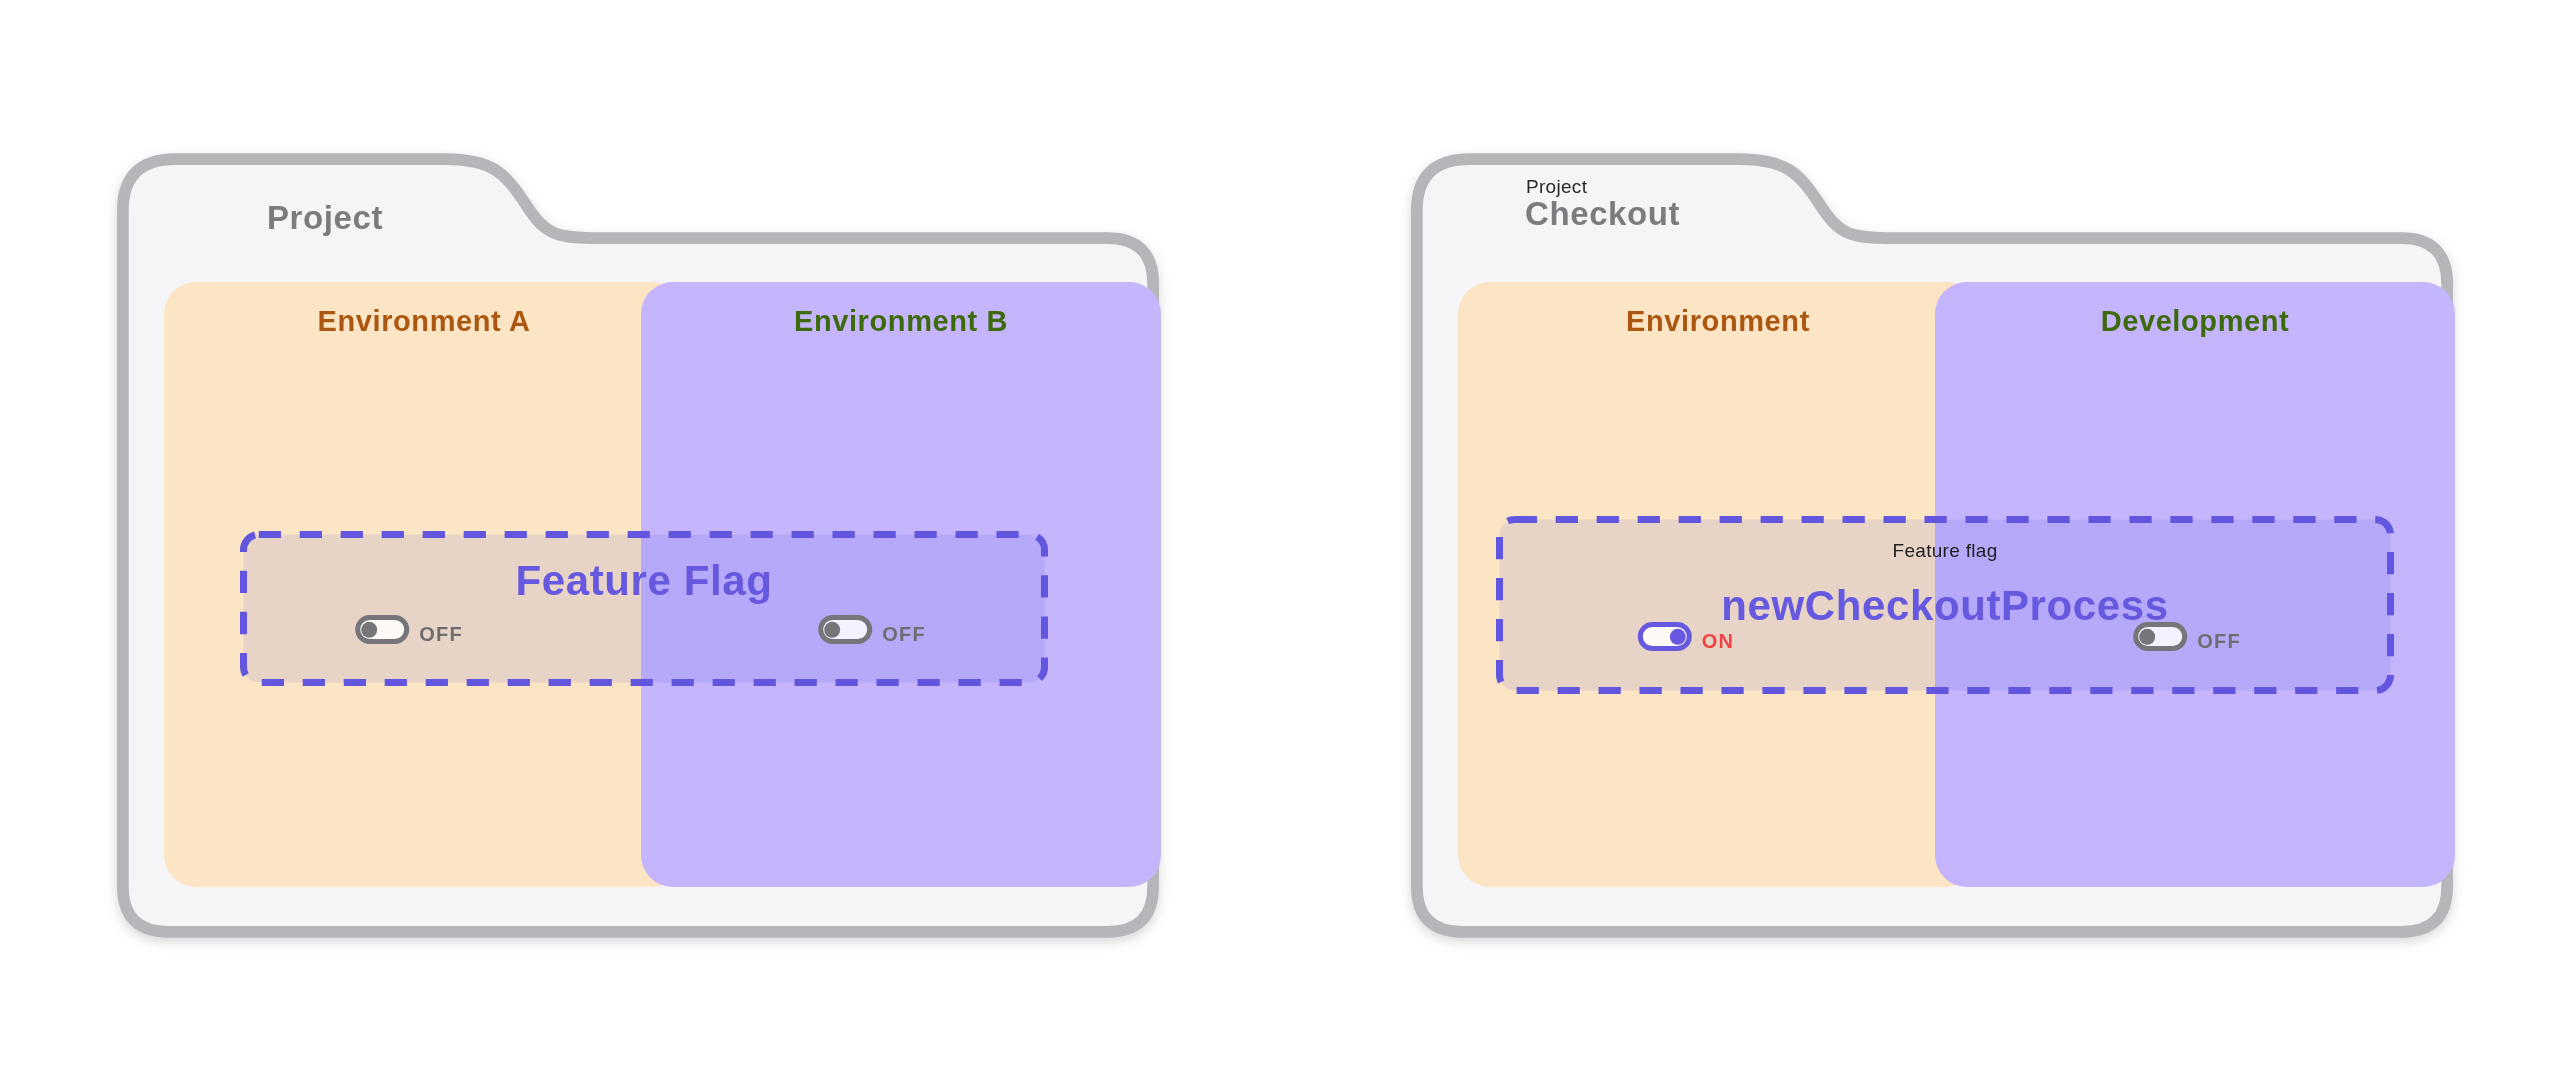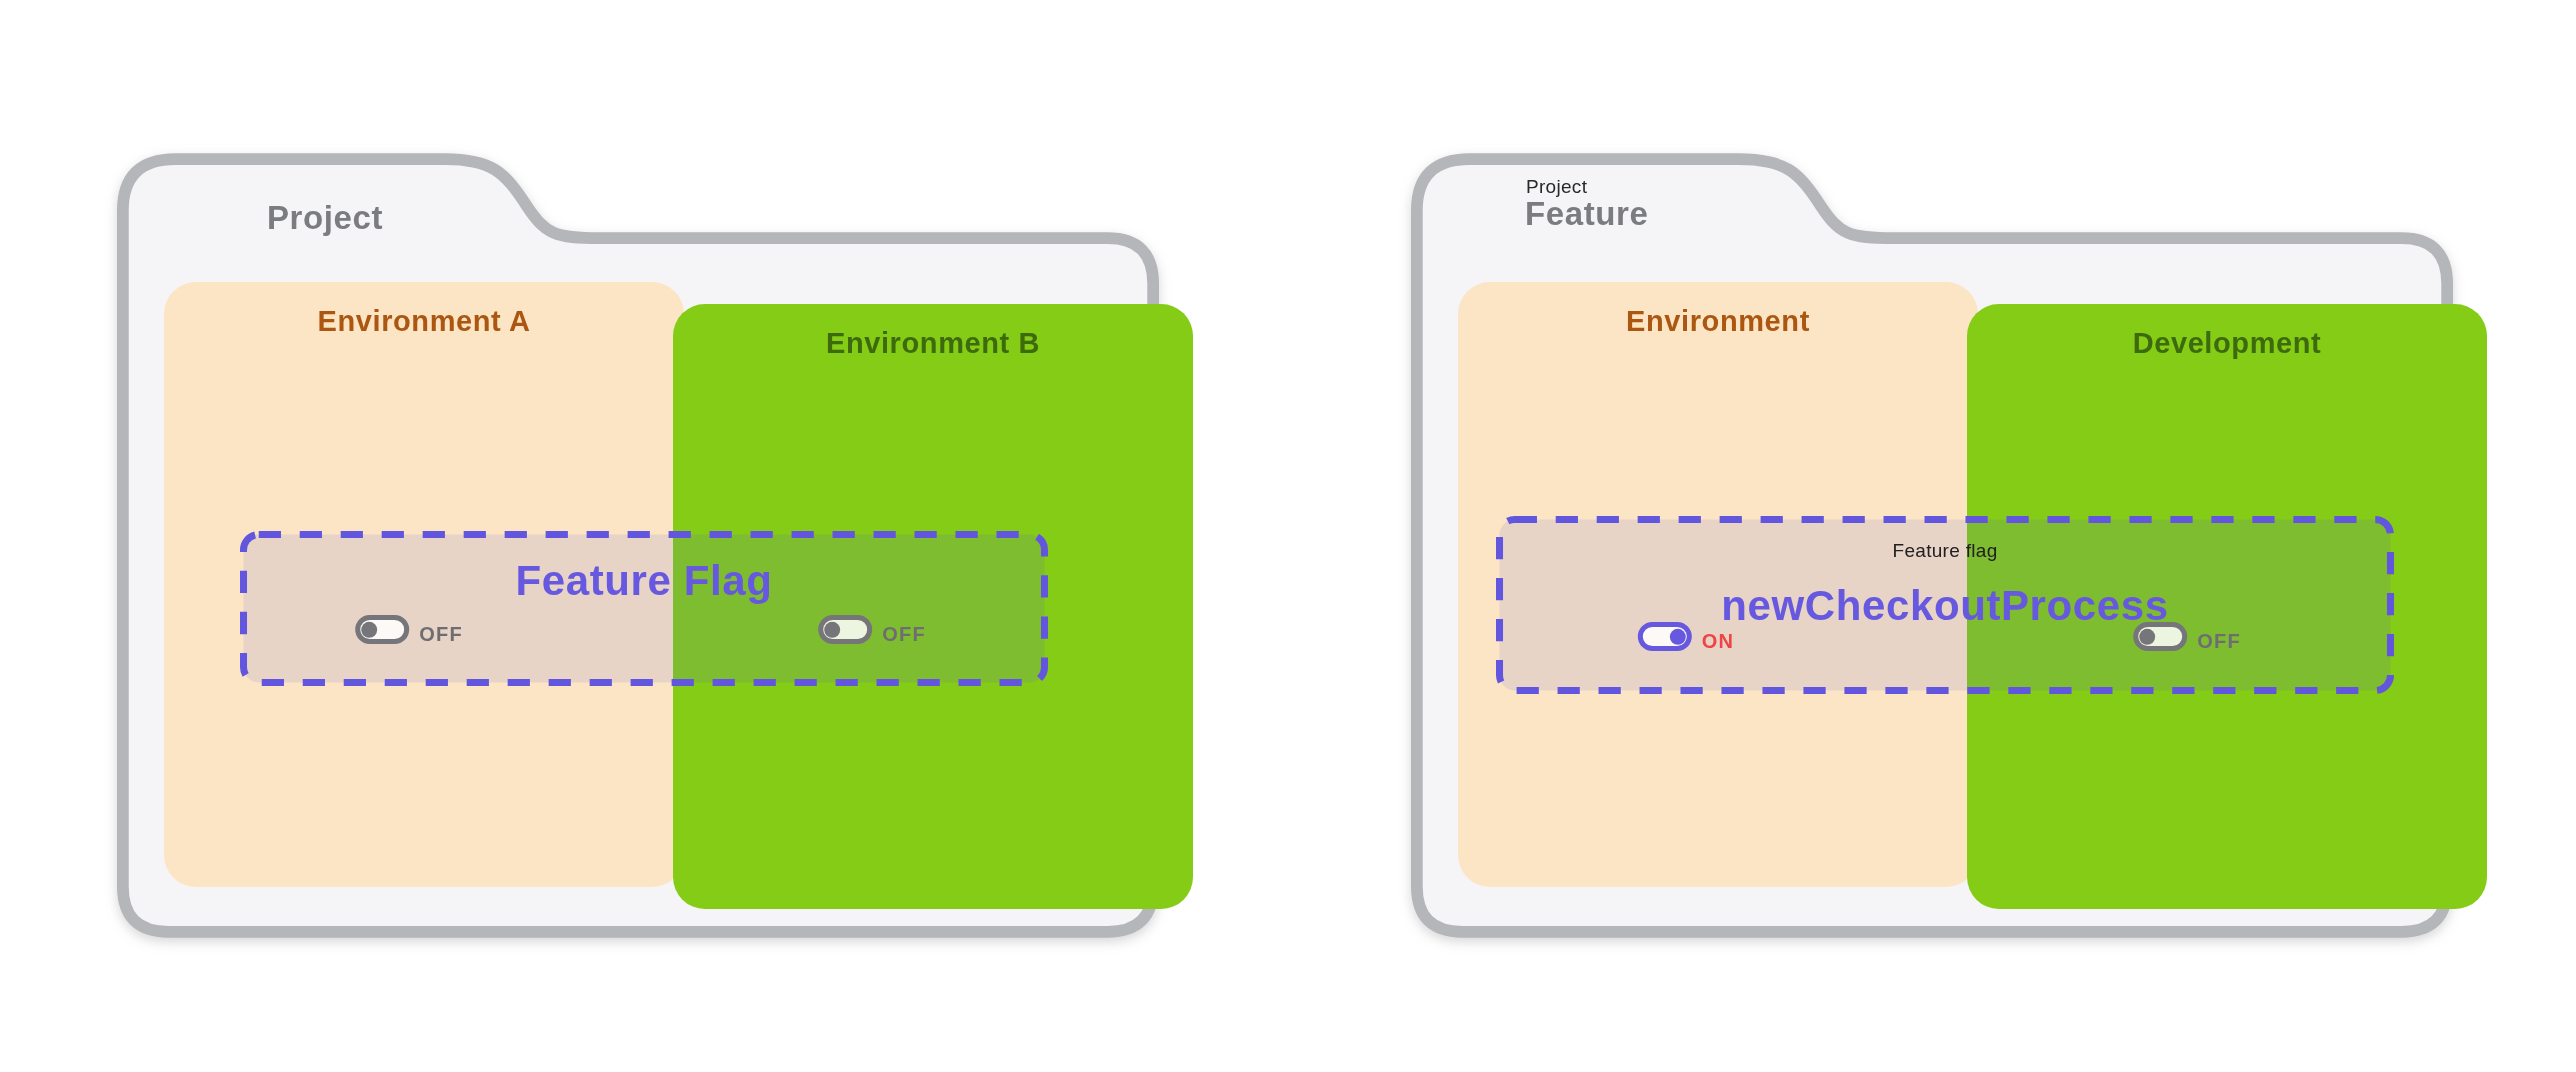--- a/index.html
+++ b/index.html
@@ -52,21 +52,21 @@
     position: absolute;
     top: 129px;
     width: 520px;
     height: 605px;
     border-radius: 32px;
     box-sizing: border-box;
     padding-top: 23.4px;
     text-align: center;
   }
   .env-panel--a { left: 47px;  background: #fce5c4; }
-  .env-panel--b { left: 556px; background: #84cc16; margin-top: 22px; }
+  .env-panel--b { left: 524px; background: #c4b5fd; }
   .env-label {
     font-size: 29px;
     font-weight: 700;
     letter-spacing: 0.6px;
     line-height: 1.15;
   }
   .env-panel--a .env-label { color: #ab5711; }
   .env-panel--b .env-label { color: #3e6a0e; }
   .flag-box {
     position: absolute;
@@ -182,21 +182,21 @@
       </div>
     </div>
   </div>
 
   <div class="folder folder--right">
     <svg class="folder-shape" viewBox="0 0 1780 1340" xmlns="http://www.w3.org/2000/svg">
       <path d="M 100 10 H 560 C 640 10 662 32 700 90 C 732 138 748 145 825 145 H 1692 Q 1770 145 1770 223 V 1252 Q 1770 1330 1692 1330 H 88 Q 10 1330 10 1252 V 98 Q 10 10 100 10 Z" fill="#f5f5f8" stroke="#b5b6b9" stroke-width="20" stroke-linejoin="round"></path>
     </svg>
 
     <div class="tab-subtitle" style="left:115px; top:24px;">Project</div>
-    <div class="tab-title" style="left:114px; top:43px;">Feature</div>
+    <div class="tab-title" style="left:114px; top:43px;">Checkout</div>
 
     <div class="env-panel env-panel--a">
       <div class="env-label">Environment</div>
     </div>
     <div class="env-panel env-panel--b">
       <div class="env-label">Development</div>
     </div>
 
     <div class="flag-box flag-box--right">
       <svg class="flag-border" viewBox="0 0 1534 304" xmlns="http://www.w3.org/2000/svg" preserveAspectRatio="none">

